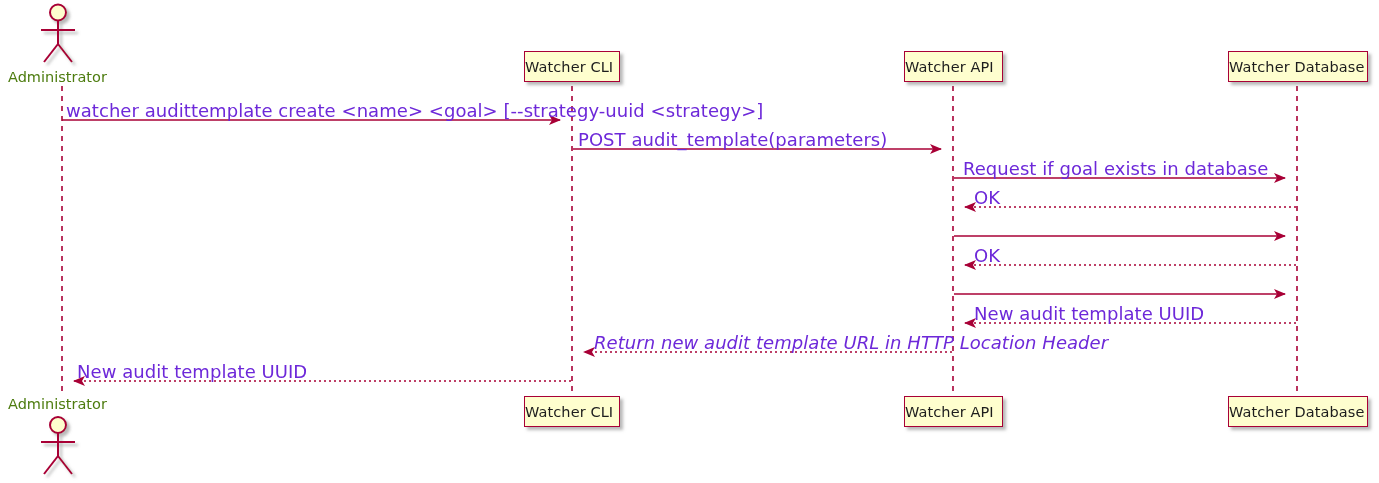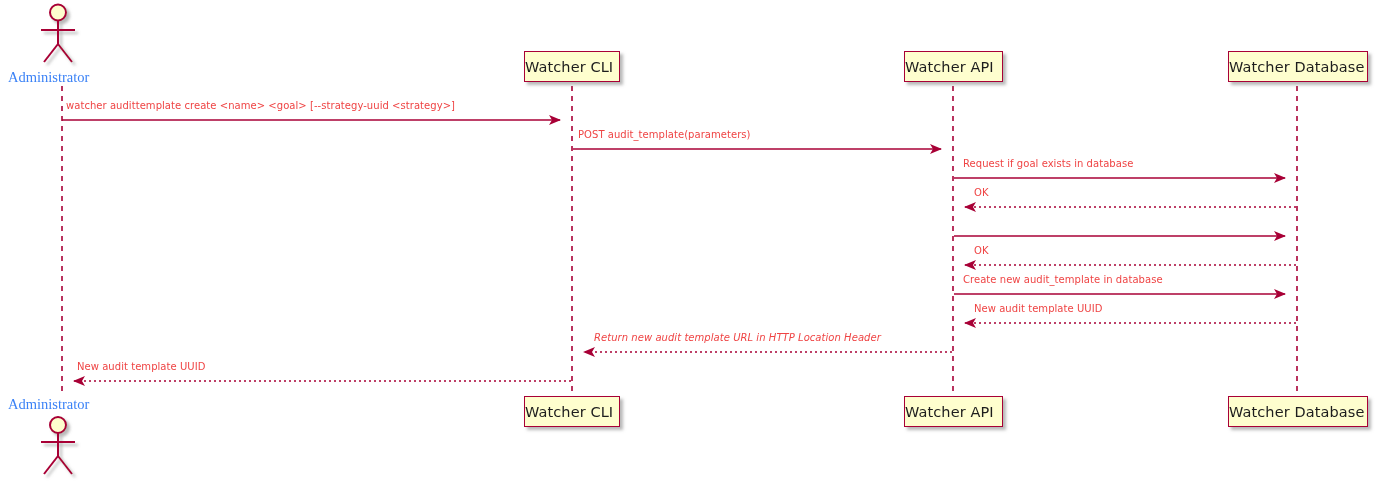--- a/index.html
+++ b/index.html
@@ -36,29 +36,28 @@
     justify-content: flex-start;
     font-size: 14.5px;
     color: #1D1D1D;
     white-space: nowrap;
     letter-spacing: 0.1px;
   }
   
   .actor-label {
     position: absolute;
     font-size: 14.5px;
-    color: #3b82f6;
+    color: #4d7c0f;
     white-space: nowrap;
-    font-family: Liberation Serif, serif;
   }
   
   .msg-label {
     position: absolute;
-    font-size: 10px;
-    color: #ef4444;
+    font-size: 18px;
+    color: #6d28d9;
     white-space: nowrap;
     letter-spacing: 0.05px;
   }
 </style>
 </head>
 <body>
 
 <div id="diagram">
 
   <svg class="layer" viewBox="0 0 1379 483" xmlns="http://www.w3.org/2000/svg">
@@ -145,21 +144,20 @@
 
   <div class="msg-label" style="left:963px; top:158px;">Request if goal exists in database</div>
 
   <div class="msg-label" style="left:578px; top:129px;">POST audit_template(parameters)</div>
 
   <div class="msg-label" style="left:974px; top:187px;">OK</div>
 
 
   <div class="msg-label" style="left:974px; top:245px;">OK</div>
 
-  <div class="msg-label" style="left:963px; top:274px;">Create new audit_template in database</div>
 
   <div class="msg-label" style="left:974px; top:303px;">New audit template UUID</div>
 
   <div class="msg-label" style="left:594px; top:332px;font-style:italic;">Return new audit template URL in HTTP Location Header</div>
 
   <div class="msg-label" style="left:77px; top:361px;">New audit template UUID</div>
 
 </div>
 
 </body></html>

